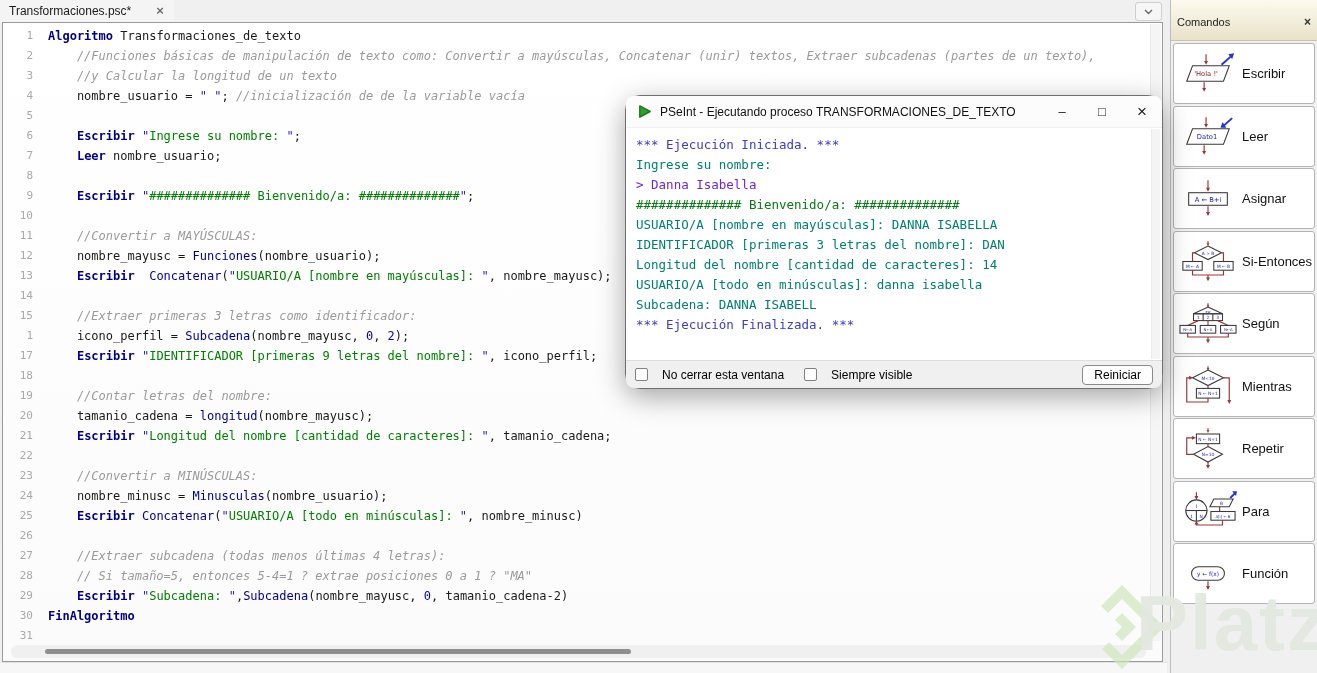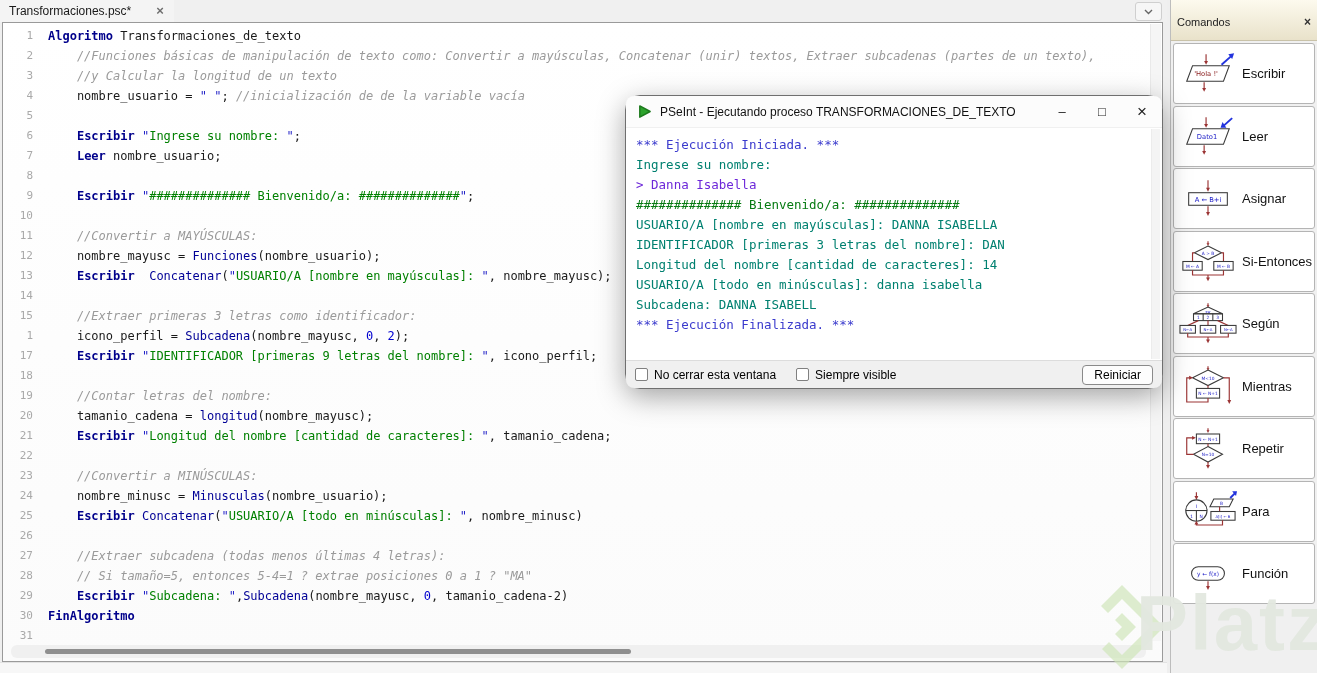--- a/index.html
+++ b/index.html
@@ -44,21 +44,21 @@
   .dlg-btn.close{font-size:17px}
   .dlg-console{flex:1;padding:7px 10px;font-family:"DejaVu Sans Mono",monospace;font-size:12.5px;overflow:hidden;position:relative;background:#fff}
   .con-line{height:20px;line-height:20px;white-space:pre}
   .con-status{color:#3a3acd}
   .con-input{color:#6d28d9}
   .con-output{color:#008070}
   .con-output-green{color:#067a12}
   .dlg-vscroll{position:absolute;top:33px;bottom:29px;right:2px;width:8px;background:#f4f4f4;border-left:1px solid #ececec}
   .dlg-footer{height:27px;flex:0 0 auto;background:#f0f0f0;border-top:1px solid #dcdcdc;border-radius:0 0 8px 8px;
               display:flex;align-items:center;padding:0 9px;font-size:12px;gap:20px;color:#000}
-  .chk{display:flex;align-items:center;gap:6px}
+  .chk{display:flex;align-items:center;gap:14px}
   .box{width:13px;height:13px;border:1px solid #808080;border-radius:2px;background:#fff;box-sizing:border-box}
   .restart{margin-left:auto;border:1px solid #8a8a8a;border-radius:4px;background:#fdfdfd;padding:2px 11px;font-size:12px;color:#000}
 
   
   .sidebar{position:absolute;left:1170px;top:0;width:147px;height:673px;background:#f0f0f0;border-left:1px solid #bdbdbd;box-sizing:border-box}
   .sb-head{height:16px;background:linear-gradient(#fdfaee,#e9e2ca);display:flex;align-items:flex-end;padding:12px 6px;
            font-size:11px;color:#222;border-bottom:1px solid #c9c2a8}
   .sb-close{margin-left:auto;font-weight:bold;font-size:12px;color:#333;line-height:1}
   .sb-items{padding:2px 2px 0 2px}
   .sb-card{height:61px;background:#fff;border:1px solid #b4b4b4;border-radius:3px;margin-bottom:1.5px;

